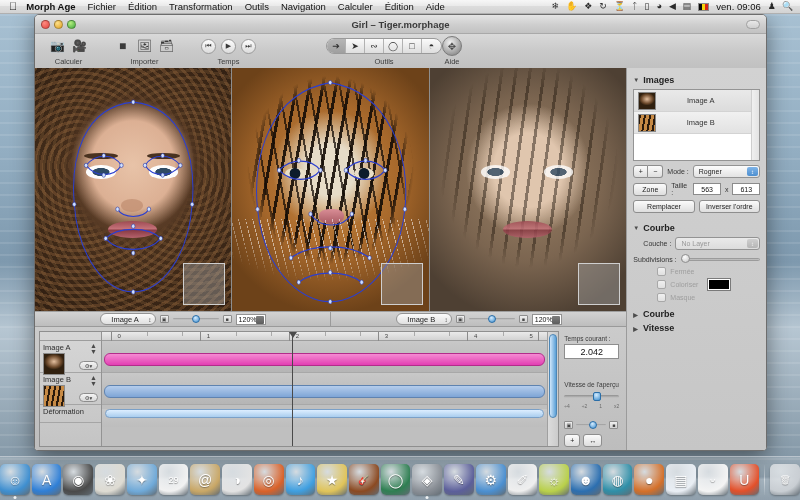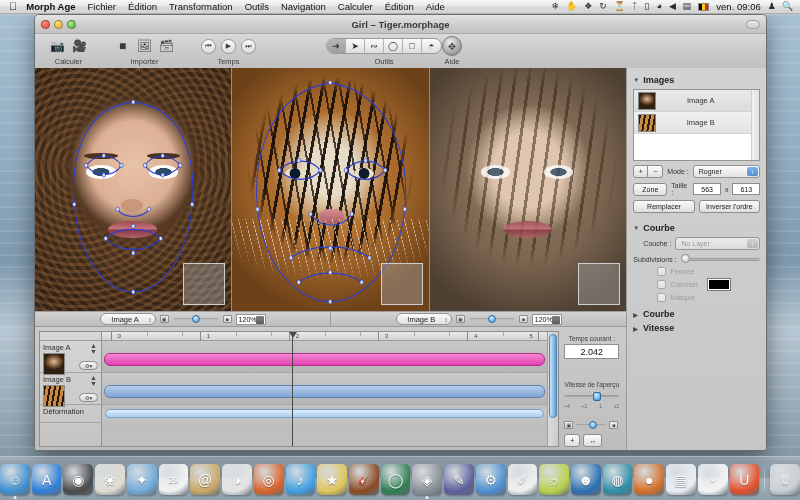--- a/index.html
+++ b/index.html
@@ -207,21 +207,21 @@
   .clip { position:absolute; left:2px; right:2px; top:4px; height:13px; border-radius:6px; }
   .clip.pink { background:linear-gradient(180deg,#f58ad2,#e23fb3); border:1px solid #b22d8b; }
   .clip.blue { background:linear-gradient(180deg,#b5cdec,#7ea5d6); border:1px solid #5f83b0; }
   .scrollv { width:11px; background:linear-gradient(90deg,#dcdcdc,#cbcbcb);
     border-left:1px solid #a0a0a0; position:relative; }
   .scrollv .thumbv { position:absolute; left:1px; right:1px; top:2px; height:74%;
     border-radius:5px; background:linear-gradient(90deg,#cfe6fb,#5a9fd6); border:0.5px solid #4d86b5; }
   .hbar { height:9px; margin-top:2px; border-radius:5px; border:0.5px solid #7ba0c7;
     background:linear-gradient(180deg,#ddeeff,#a9cdee); }
 
-  .sidepane { width:64px; padding:4px 4px 0 5px; display:flex; flex-direction:column; gap:2px;text-align:center; }
+  .sidepane { width:64px; padding:4px 4px 0 5px; display:flex; flex-direction:column; gap:2px; }
   .splbl { font-size:6.5px; color:#3a3a3a; }
   .tcfield { height:15px; border:1px solid #8e8e8e; background:#fff; font-size:9px;
     display:flex; align-items:center; justify-content:center; color:#111; }
   .spslider { position:relative; height:9px; margin-top:2px; }
   .spslider .trk { position:absolute; left:0; right:0; top:3px; height:3px; border-radius:2px;
     background:linear-gradient(180deg,#8f8f8f,#c6c6c6); }
   .spslider .knb { position:absolute; left:52%; top:0; width:8px; height:9px; border-radius:2px;
     background:radial-gradient(circle at 40% 30%,#d4ecff,#3f8ecd); border:0.5px solid #2a6ea8; }
   .sptick { display:flex; justify-content:space-between; font-size:5px; color:#6b6b6b; }
 

